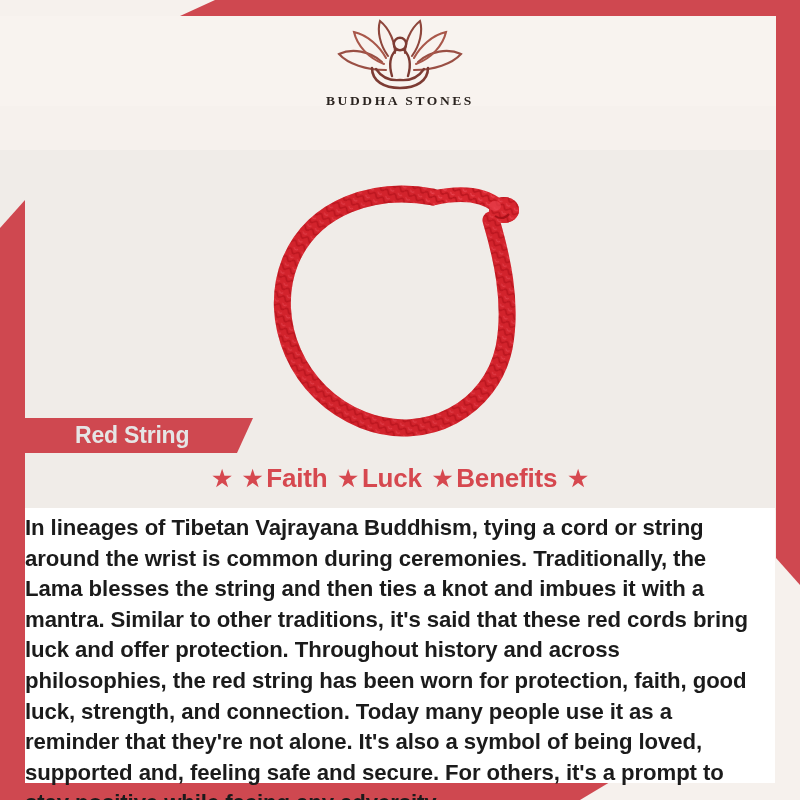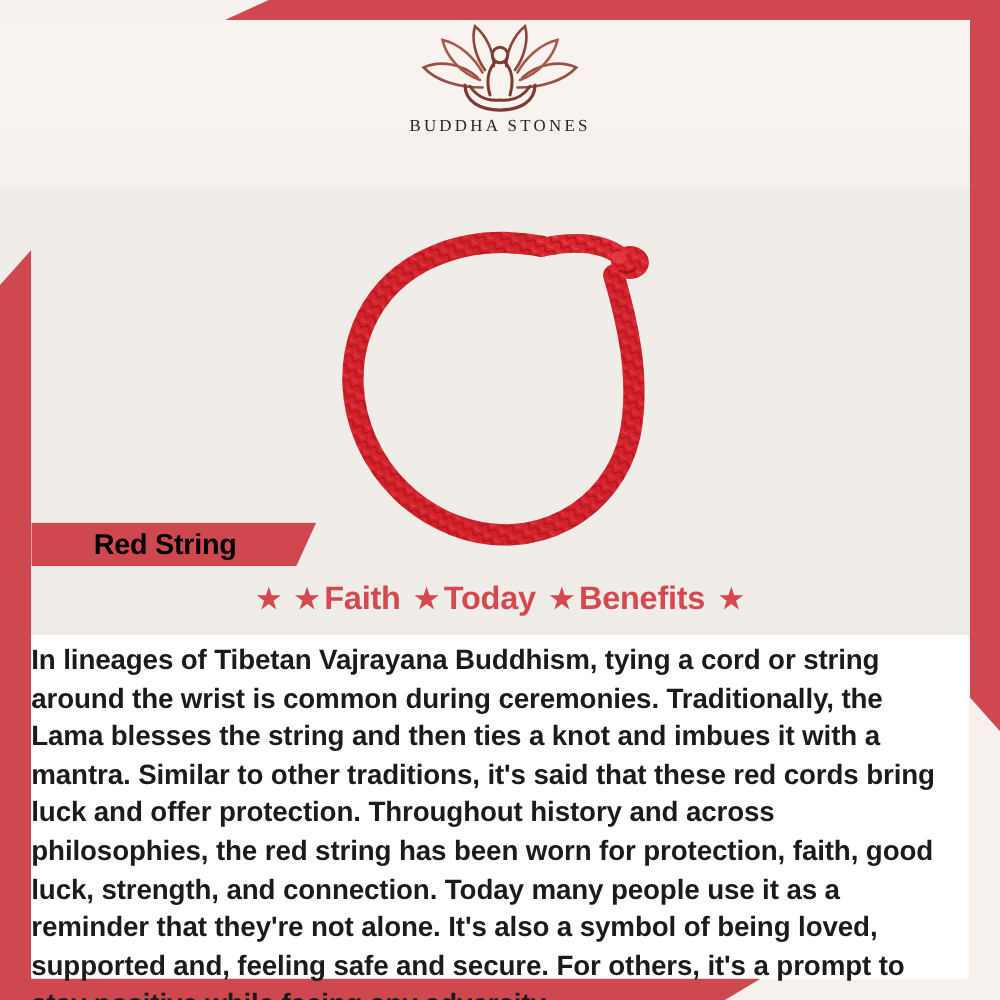--- a/index.html
+++ b/index.html
@@ -73,21 +73,21 @@
     text-align: center;
     z-index: 6;
   }
   .logo svg { display: block; margin: 0 auto; }
   .logo-word {
     margin-top: 3px;
     font-family: "Liberation Serif", serif;
     font-size: 13.5px;
     letter-spacing: 2.6px;
     color: #2b2420;
-    font-weight: 400;
+    font-weight: 700;
   }
 
   
   .title-band {
     position: absolute;
     top: 105px; left: 155px;
     width: 490px; height: 55px;
     background: #fdfbf8;
     z-index: 5;
     display: flex;
@@ -118,21 +118,21 @@
     top: 418px; left: 25px;
     width: 228px; height: 35px;
     background: #cf4850;
     clip-path: polygon(0 0, 228px 0, 212px 35px, 0 35px);
     z-index: 7;
     display: flex;
     align-items: center;
   }
   .banner-text {
     margin-left: 50px;
-    color: #000000;
+    color: #e5e5e5;
     font-family: "Liberation Sans Narrow", "Liberation Sans", sans-serif;
     font-size: 23px;
     font-weight: bold;
     letter-spacing: -0.2px;
     white-space: nowrap;
   }
 
   
   .benefits {
     position: absolute;
@@ -256,21 +256,21 @@
   <div class="benefits">
     <div class="benefit">
       <span class="star">★</span>
     </div>
     <div class="benefit">
       <span class="star">★</span>
       <span>Faith</span>
     </div>
     <div class="benefit">
       <span class="star">★</span>
-      <span>Today</span>
+      <span>Luck</span>
     </div>
     <div class="benefit">
       <span class="star">★</span>
       <span>Benefits</span>
     </div>
     <div class="benefit">
       <span class="star">★</span>
     </div>
   </div>
 

